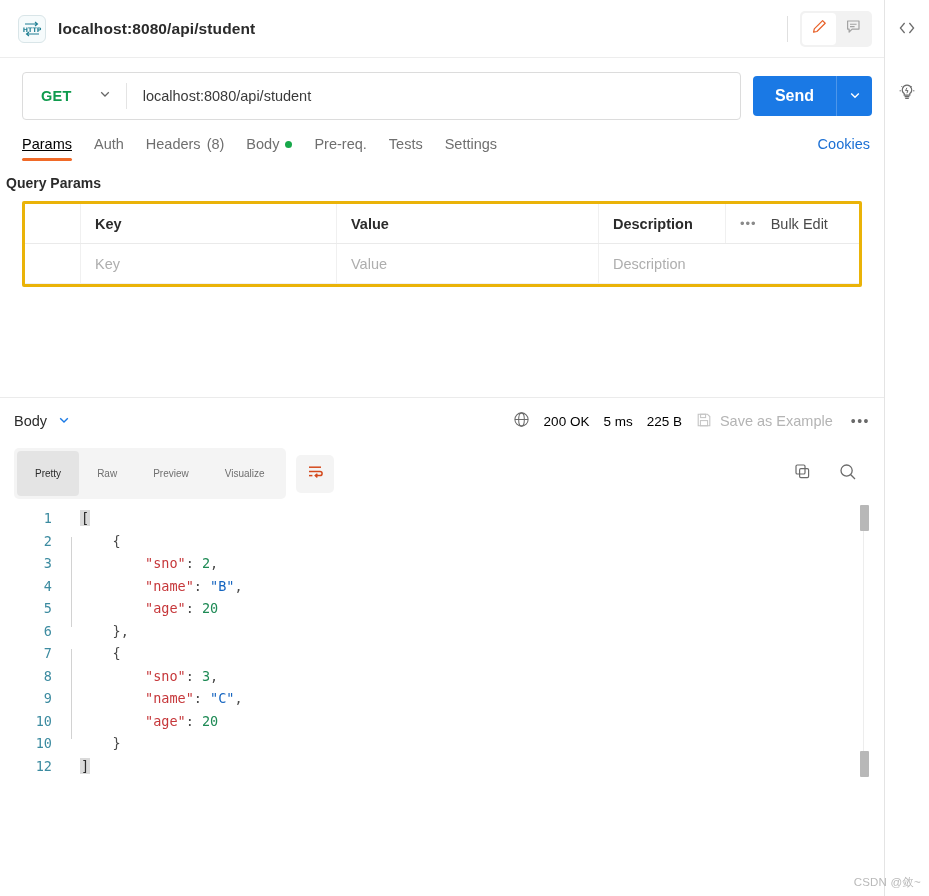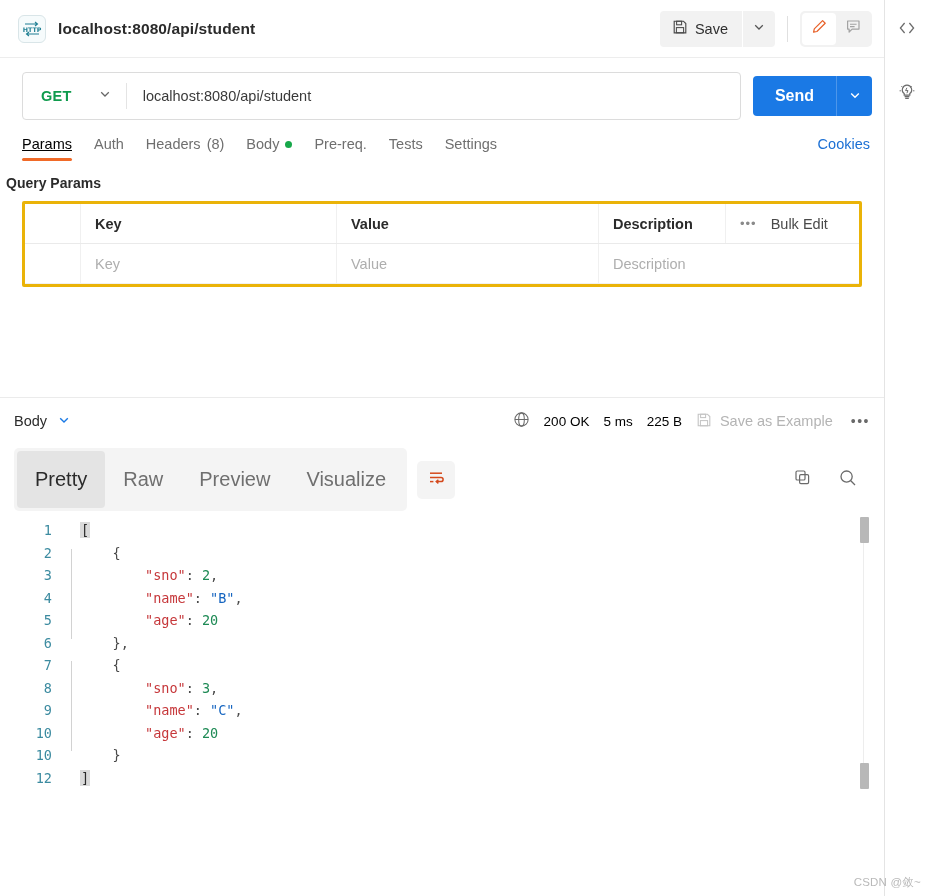--- a/index.html
+++ b/index.html
@@ -149,21 +149,21 @@
   .body-sel { display:flex; align-items:center; gap:10px; cursor:pointer; font-size:14.5px; color:#2b2b2b; }
   .resp-meta { margin-left:auto; display:flex; align-items:center; gap:14px; }
   .stat { color:#000000; font-size:13.5px; }
   .save-ex { color:#b4b4b4; font-size:14.5px; display:flex; align-items:center; gap:8px; cursor:pointer; }
   .mdots { color:#6a6a6a; letter-spacing:1.5px; font-size:14px; cursor:pointer; padding-left:4px;}
 
   
   .view-row { display:flex; align-items:center; gap:10px; padding: 4px 14px 0 14px; }
   .seg { display:flex; background:#f4f4f4; border-radius:5px; padding:3px; }
   .seg-i {
-    padding: 17px 18px; font-size:20px; color:#6f6f6f;
+    padding: 17px 18px; font-size:10px; color:#6f6f6f;
     border-radius:4px; cursor:pointer; white-space:nowrap;
   }
   .seg-i.active { background:#e4e4e4; color:#2b2b2b; }
   .json-sel {
     display:flex; align-items:center; gap:16px; background:#f4f4f4;
     border-radius:5px; padding: 9px 12px 9px 16px; cursor:pointer;
     font-size:14.5px; color:#3a3a3a;
   }
   .wrap-btn {
     width:38px; height:38px; background:#f4f4f4; border-radius:5px;
@@ -213,39 +213,20 @@
       <div class="http-badge">
         <svg width="20" height="20" viewBox="0 0 20 20">
           <path d="M3 5 L15 5 M13 3 L15.5 5 L13 7" stroke="#1f7f93" stroke-width="1.1" fill="none"></path>
           <path d="M17 15 L5 15 M7 13 L4.5 15 L7 17" stroke="#1f7f93" stroke-width="1.1" fill="none"></path>
           <text x="10" y="12.6" font-family="DejaVu Sans, sans-serif" font-size="6.3" font-weight="bold" fill="#1f7f93" text-anchor="middle">HTTP</text>
         </svg>
       </div>
       <div class="hdr-title">localhost:8080/api/student</div>
 
       <div class="hdr-right">
-        <div class="save-grp">
-          <button class="save-btn">
-            <span>
-              <svg width="16" height="16" viewBox="0 0 16 16">
-                <path d="M2.2 2.2h9.2l2.4 2.4v9.2H2.2z" fill="none" stroke="#4a4a4a" stroke-width="1.15"></path>
-                <rect x="4.6" y="2.2" width="5" height="3.6" fill="none" stroke="#4a4a4a" stroke-width="1.05"></rect>
-                <rect x="4.4" y="8.6" width="7.2" height="5.2" fill="none" stroke="#4a4a4a" stroke-width="1.05"></rect>
-              </svg>
-            </span>
-            <span>Save</span>
-          </button>
-          <button class="save-caret">
-            <span>
-              <svg width="14" height="14" viewBox="0 0 14 14">
-                  <path d="M3.2 5.2 L7 9 L10.8 5.2" fill="none" stroke="#555" stroke-width="1.25"></path>
-                </svg>
-            </span>
-          </button>
-        </div>
 
         <div class="vdiv"></div>
 
         <div class="icon-grp">
           <div class="icon-sq sel">
             <span>
               <svg width="17" height="17" viewBox="0 0 17 17">
                 <path d="M11.6 2.6 L14.2 5.2 L5.9 13.5 L2.6 14.2 L3.3 10.9 Z" fill="none" stroke="#e8622a" stroke-width="1.25" stroke-linejoin="round"></path>
               </svg>
             </span>

